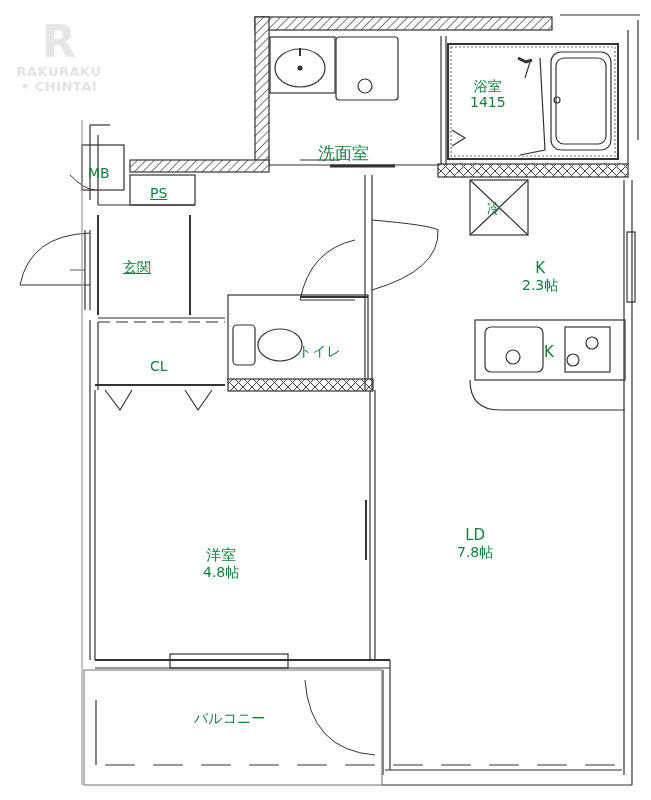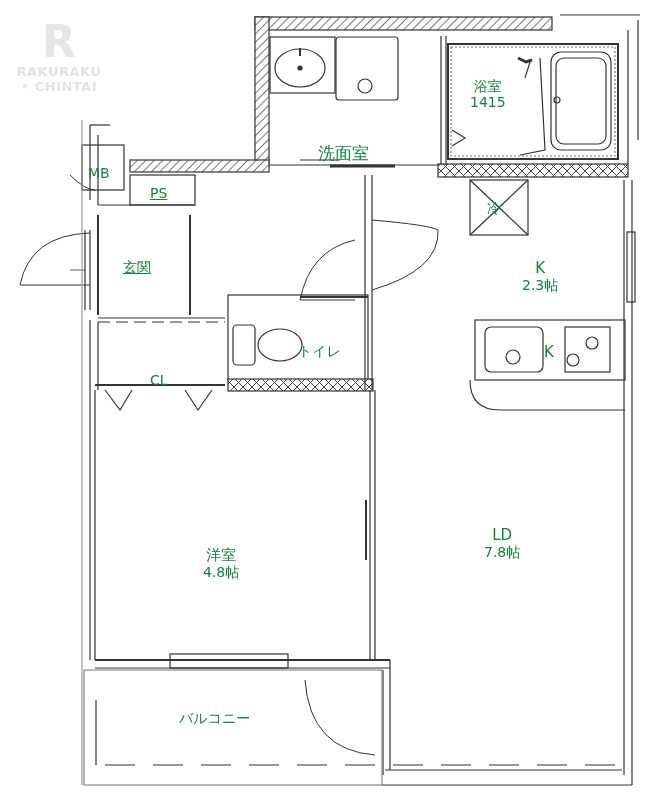--- a/index.html
+++ b/index.html
@@ -137,29 +137,29 @@
 </svg>
 
 <div class="lbl big" style="left:318px;top:124px;margin-top:20px;">洗面室</div>
 <div class="lbl sm" style="left:470px;top:78px;">
   <div>浴室</div>
   <div>1415</div>
 </div>
 <div class="lbl sm" style="left:88px;top:165px;">MB</div>
 <div class="lbl sm" style="left:150px;top:185px;text-decoration:underline;">PS</div>
 <div class="lbl sm" style="left:123px;top:259px;text-decoration:underline;">玄関</div>
-<div class="lbl sm" style="left:150px;top:372px;">CL</div>
+<div class="lbl sm" style="left:150px;top:358px;">CL</div>
 <div class="lbl sm" style="left:298px;top:343px;">トイレ</div>
 <div class="lbl sm" style="left:487px;top:200px;">冷</div>
 <div class="lbl med" style="left:522px;top:260px;">
   <div>K</div>
   <div class="sm">2.3帖</div>
 </div>
 <div class="lbl med" style="left:544px;top:344px;">K</div>
 <div class="lbl med" style="left:203px;top:515px;margin-top:32px;">
   <div>洋室</div>
   <div class="sm">4.8帖</div>
 </div>
-<div class="lbl med" style="left:484px;top:527px;">
+<div class="lbl med" style="left:457px;top:527px;">
   <div>LD</div>
   <div class="sm">7.8帖</div>
 </div>
-<div class="lbl sm" style="left:179px;top:710px;">バルコニー</div>
+<div class="lbl sm" style="left:194px;top:710px;">バルコニー</div>
 
 </body></html>

